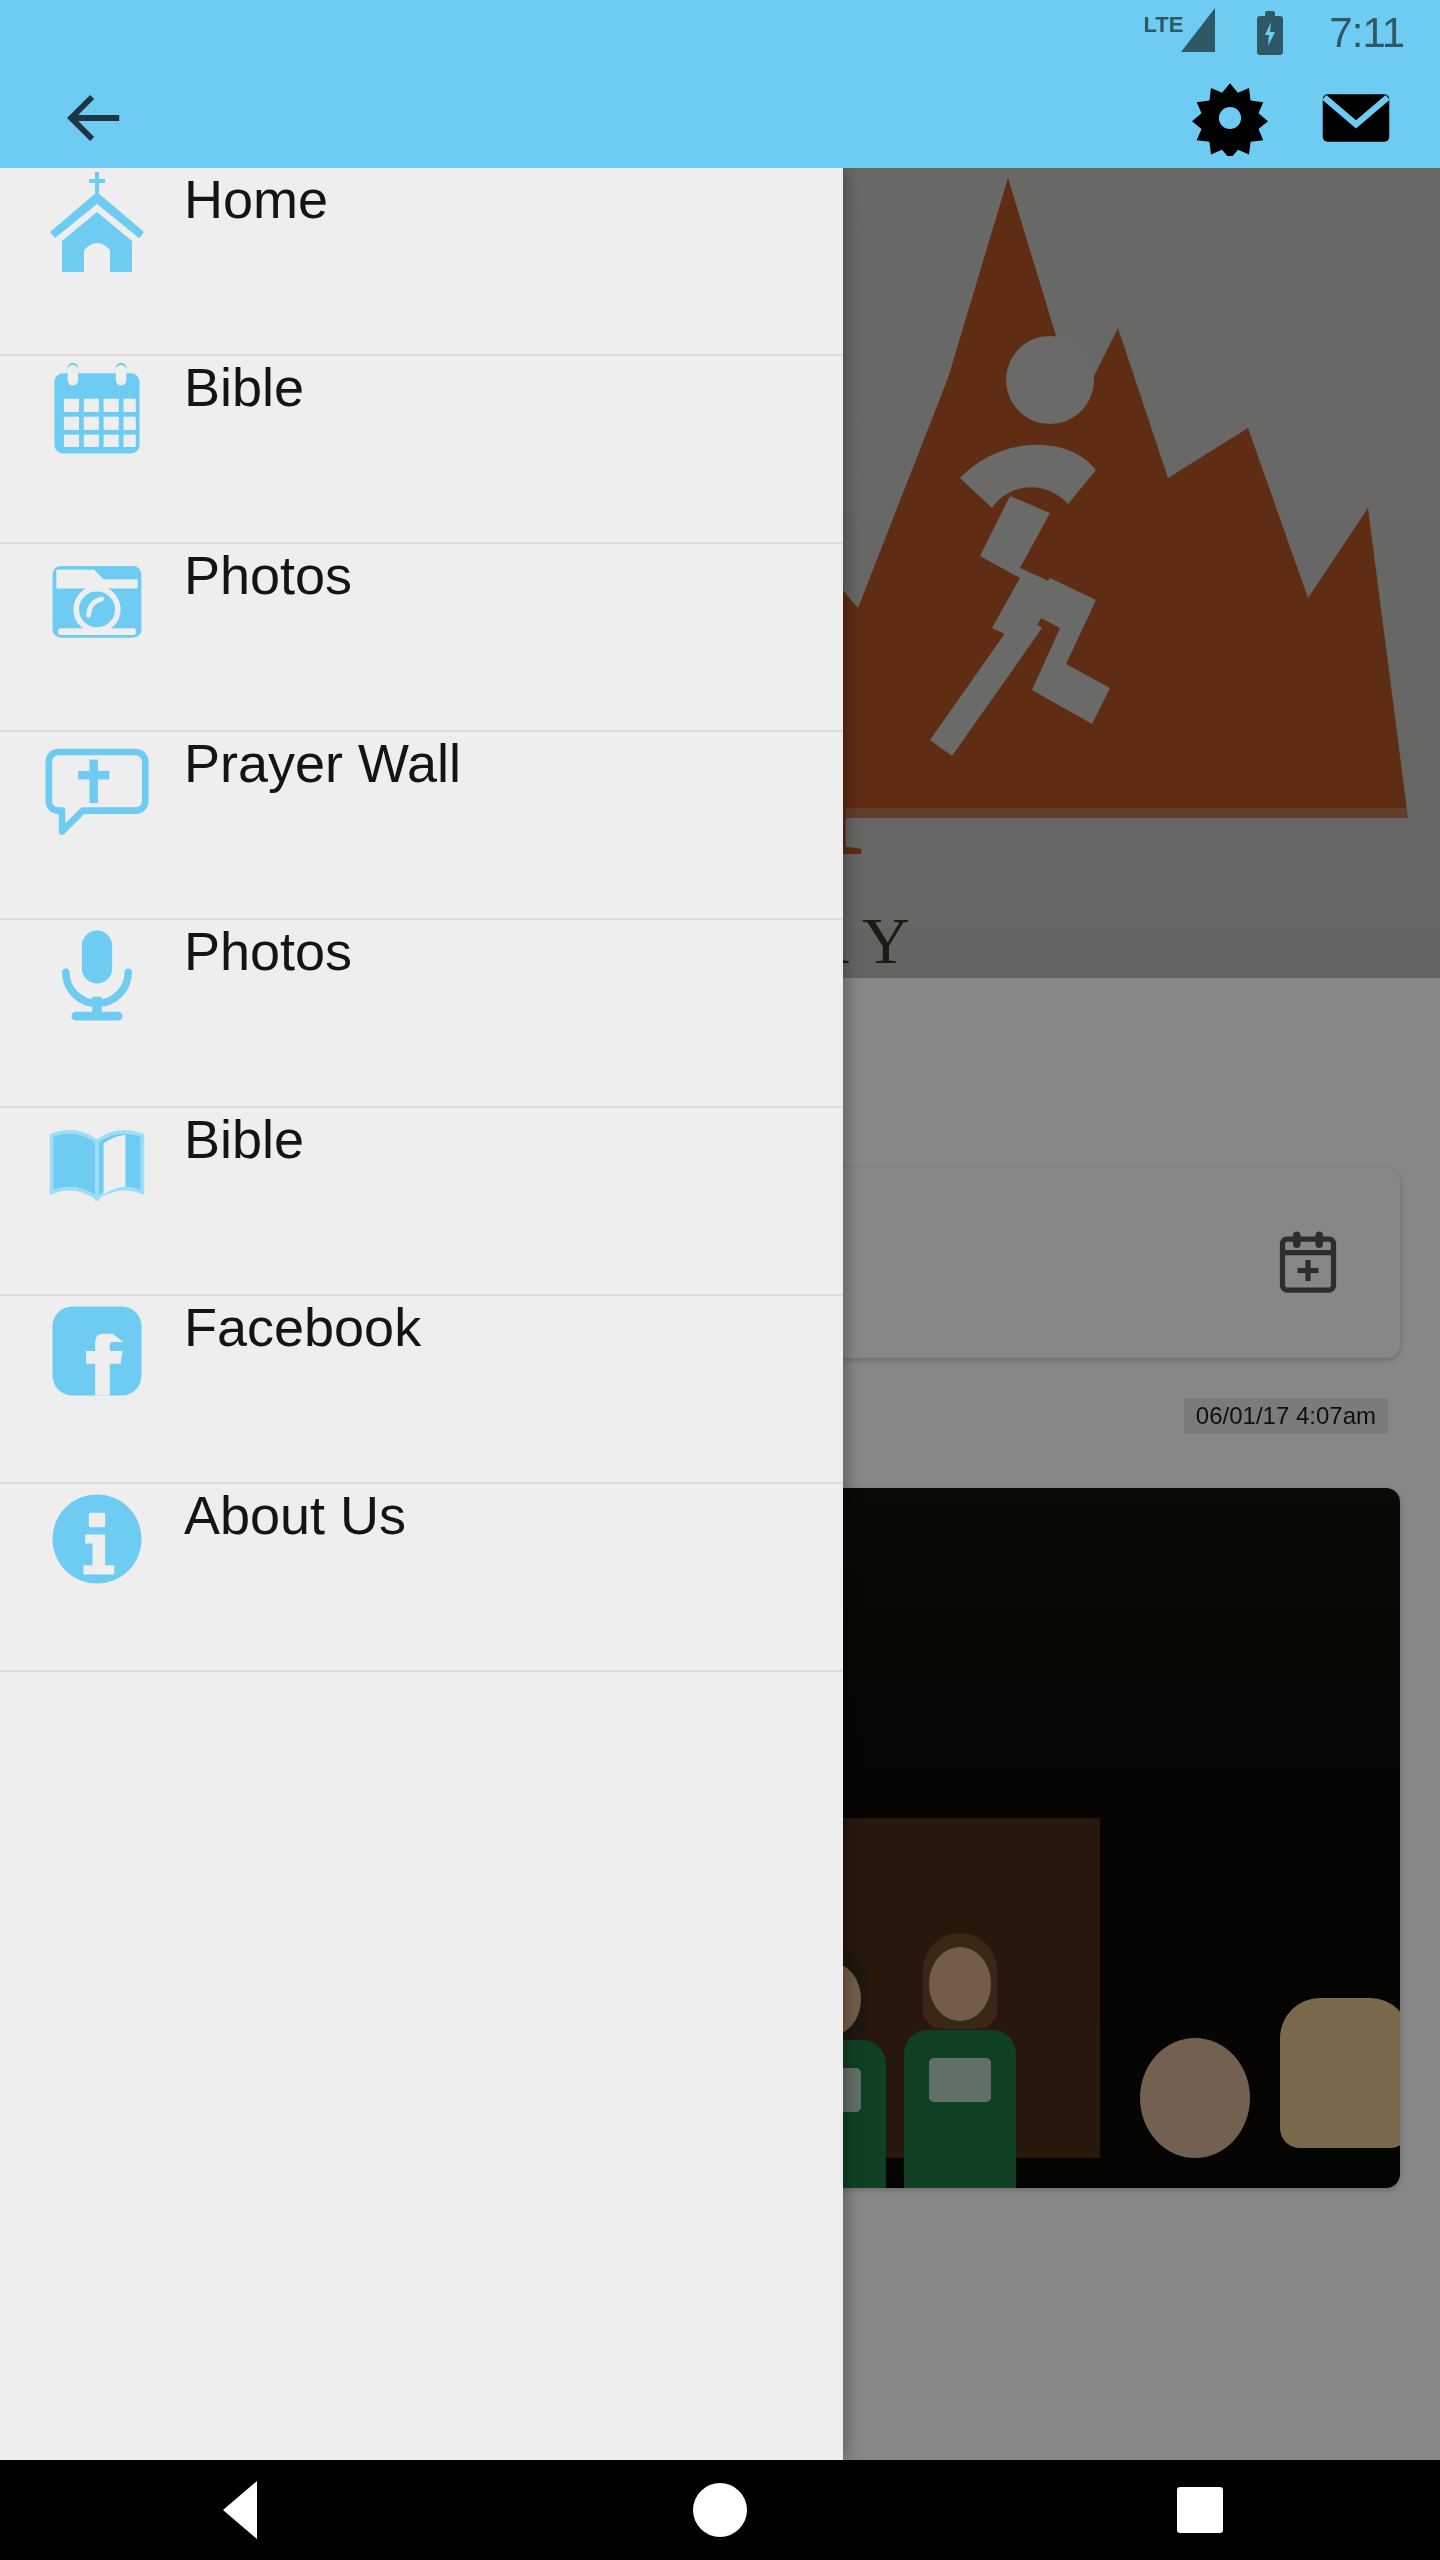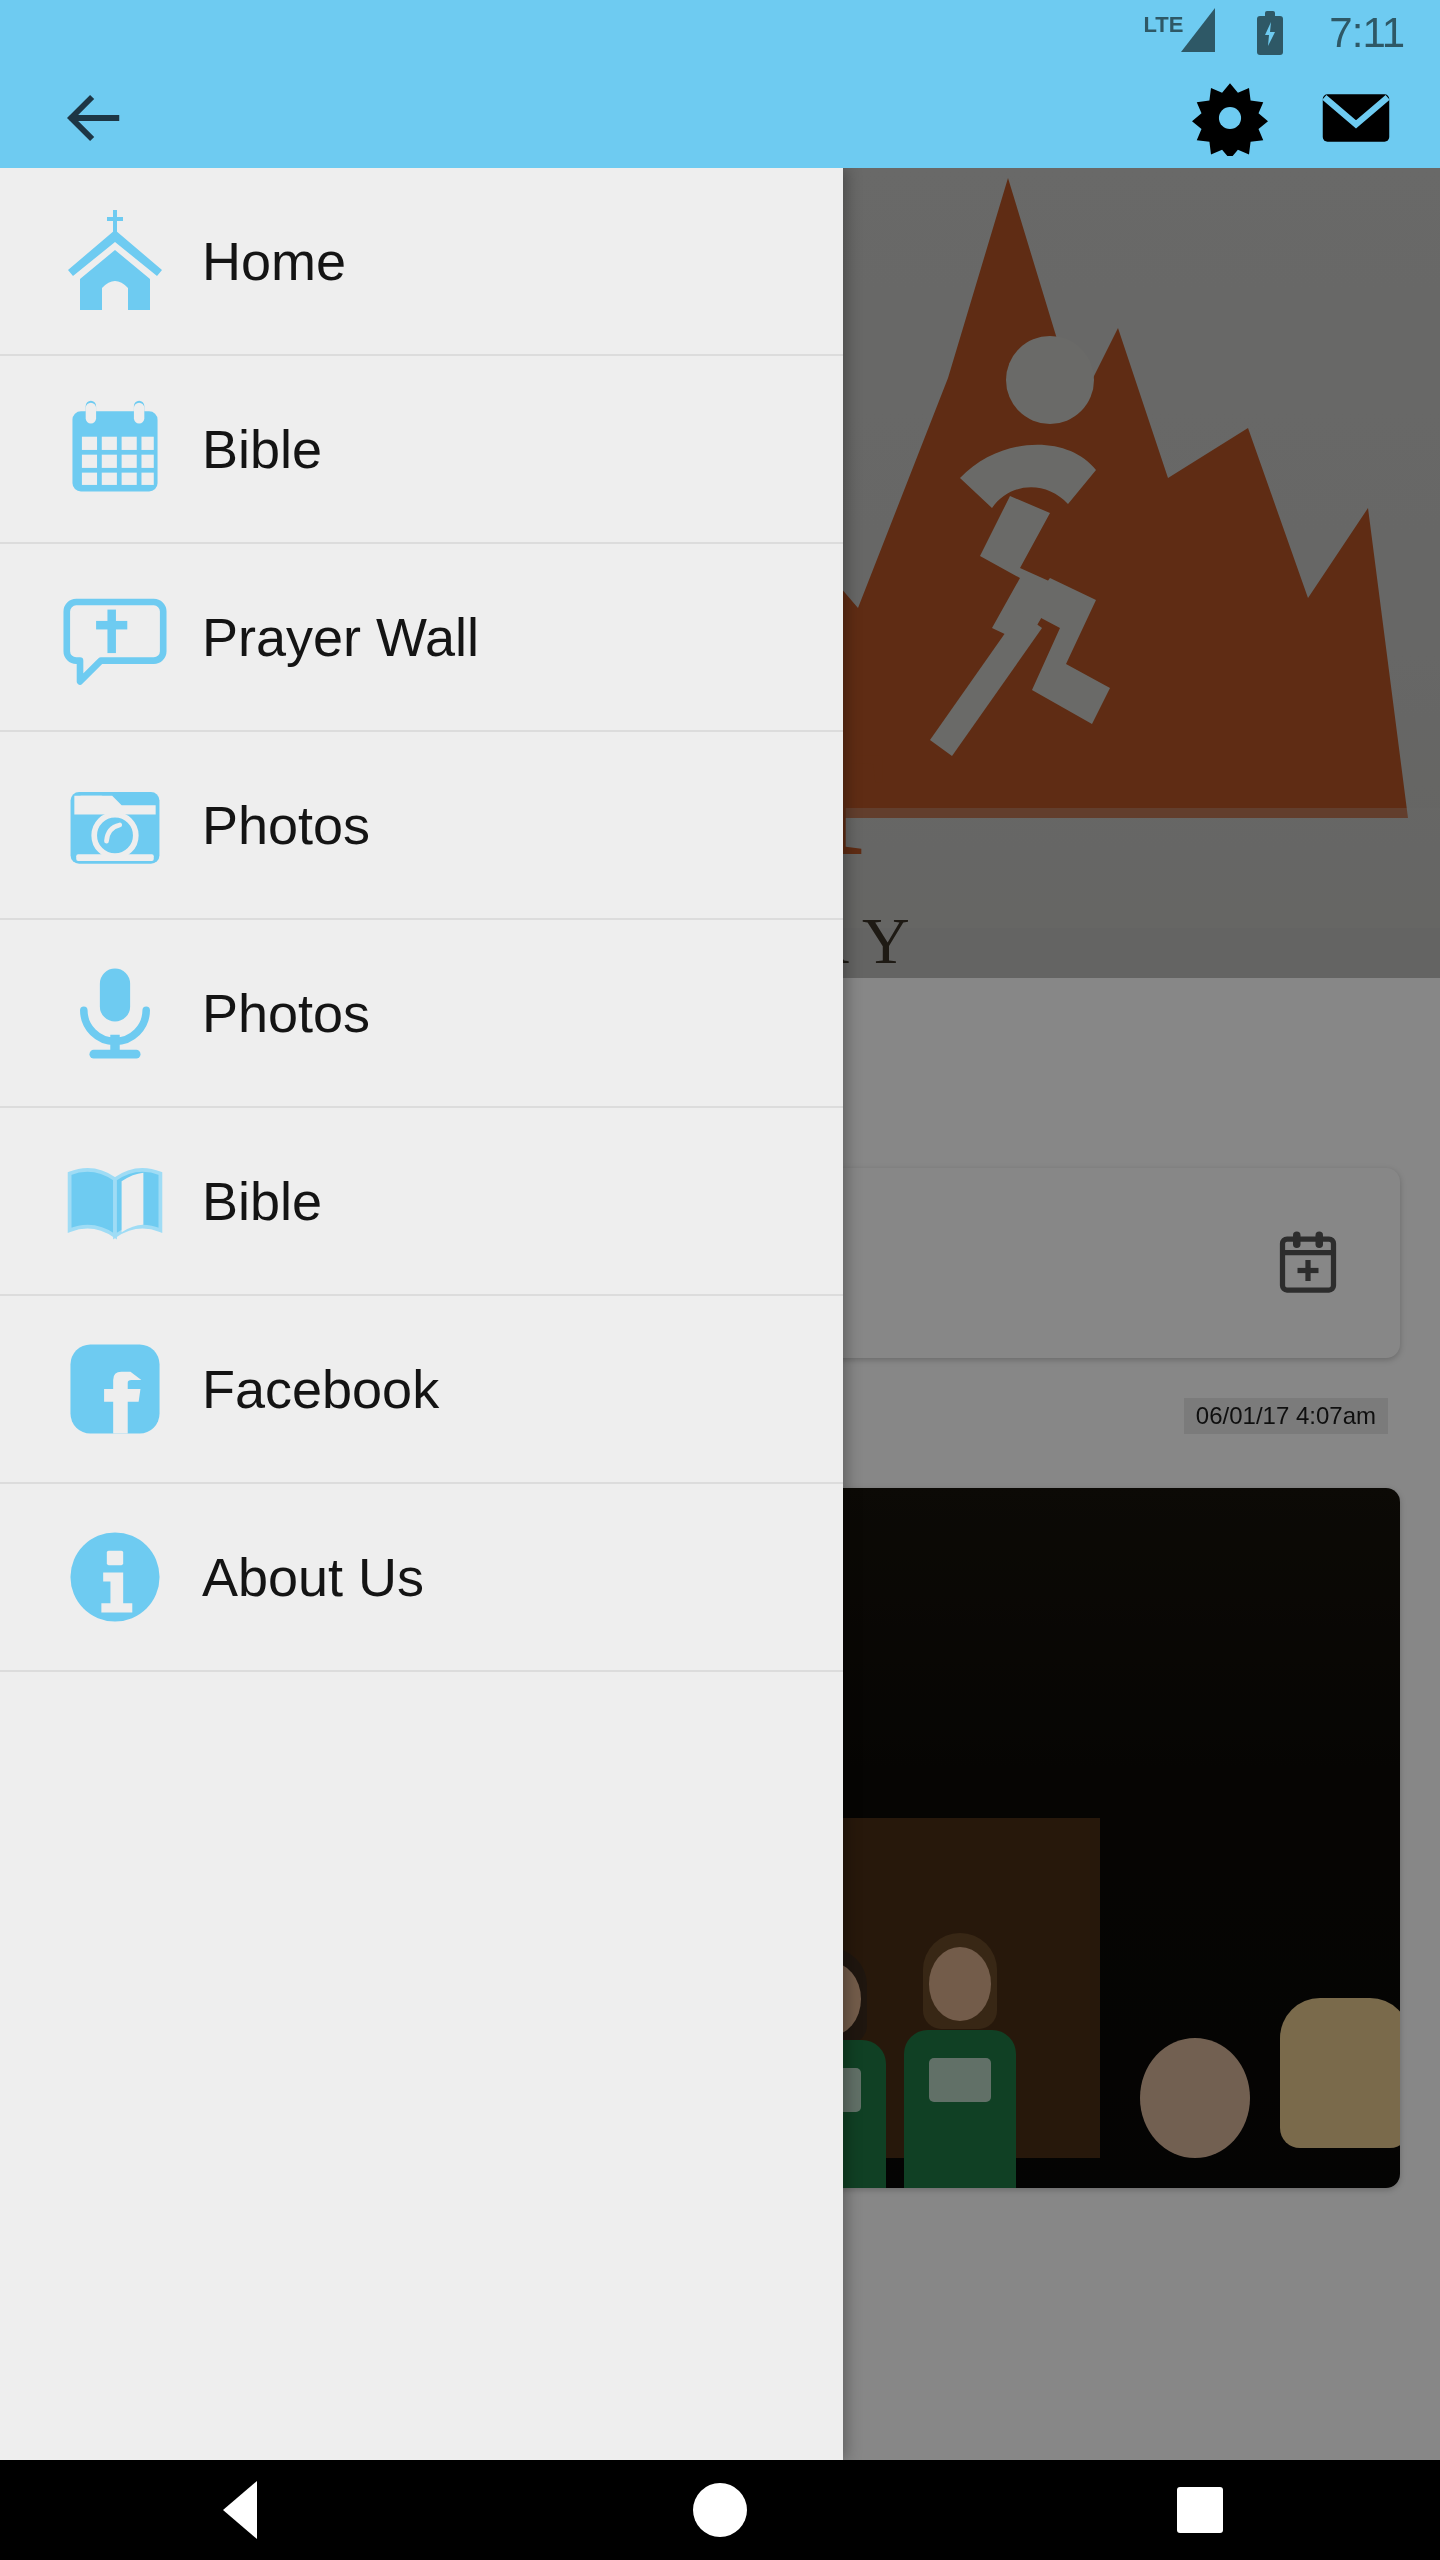--- a/index.html
+++ b/index.html
@@ -305,22 +305,21 @@
     width: 843px;
     height: 2292px;
     background: #eeeeee;
     box-shadow: 4px 0 14px rgba(0,0,0,0.28);
     overflow: hidden;
   }
   .drawer-item {
     position: relative;
     height: 188px;
     display: flex;
-    align-items: center;
-    padding-left: 60px;
+    padding-left: 42px;
     box-sizing: border-box;
     border-bottom: 2px solid #dcdcdc;
   }
   .drawer-icon {
     width: 110px;
     min-width: 110px;
     height: 110px;
     display: flex;
     align-items: center;
     justify-content: center;
@@ -523,40 +522,40 @@
               <rect x="83" y="80" width="13" height="13"></rect>
           </g>
         </svg>
       </span>
       <span class="drawer-label">Bible</span>
     </div>
 
     <div class="drawer-item">
       <span class="drawer-icon">
         <svg viewBox="0 0 110 110" width="104" height="104">
-          <path d="M14 18 h82 a10 10 0 0 1 10 10 v42 a10 10 0 0 1 -10 10 h-56 l-22 22 v-22 h-4 a10 10 0 0 1 -10 -10 v-42 a10 10 0 0 1 10 -10 Z" fill="none" stroke="#6ecbf1" stroke-width="7" stroke-linejoin="round"></path>
-          <rect x="47" y="26" width="9" height="46" fill="#6ecbf1"></rect>
-          <rect x="35" y="38" width="33" height="9" fill="#6ecbf1"></rect>
-        </svg>
-      </span>
-      <span class="drawer-label">Prayer Wall</span>
-    </div>
-
-    <div class="drawer-item">
-      <span class="drawer-icon">
-        <svg viewBox="0 0 110 110" width="104" height="104">
           <rect x="8" y="20" width="94" height="76" rx="9" fill="#6ecbf1"></rect>
           <path d="M12 24 h40 l10 10 h36 v10 H12 Z" fill="#eeeeee"></path>
           <rect x="17" y="24" width="26" height="8" rx="2" fill="#eeeeee"></rect>
           <circle cx="55" cy="66" r="22" fill="none" stroke="#eeeeee" stroke-width="6"></circle>
           <path d="M46 72 Q47 58 60 55" fill="none" stroke="#eeeeee" stroke-width="5" stroke-linecap="round"></path>
           <rect x="14" y="86" width="82" height="7" rx="2" fill="#eeeeee"></rect>
         </svg>
       </span>
       <span class="drawer-label">Photos</span>
+    </div>
+
+    <div class="drawer-item">
+      <span class="drawer-icon">
+        <svg viewBox="0 0 110 110" width="104" height="104">
+          <path d="M14 18 h82 a10 10 0 0 1 10 10 v42 a10 10 0 0 1 -10 10 h-56 l-22 22 v-22 h-4 a10 10 0 0 1 -10 -10 v-42 a10 10 0 0 1 10 -10 Z" fill="none" stroke="#6ecbf1" stroke-width="7" stroke-linejoin="round"></path>
+          <rect x="47" y="26" width="9" height="46" fill="#6ecbf1"></rect>
+          <rect x="35" y="38" width="33" height="9" fill="#6ecbf1"></rect>
+        </svg>
+      </span>
+      <span class="drawer-label">Prayer Wall</span>
     </div>
 
     <div class="drawer-item">
       <span class="drawer-icon">
         <svg viewBox="0 0 110 110" width="104" height="104">
           <rect x="39" y="8" width="32" height="56" rx="16" fill="#6ecbf1"></rect>
           <path d="M22 52 a33 33 0 0 0 66 0" fill="none" stroke="#6ecbf1" stroke-width="8" stroke-linecap="round"></path>
           <rect x="50" y="78" width="10" height="18" fill="#6ecbf1"></rect>
           <rect x="28" y="94" width="54" height="9" rx="4.5" fill="#6ecbf1"></rect>
         </svg>

